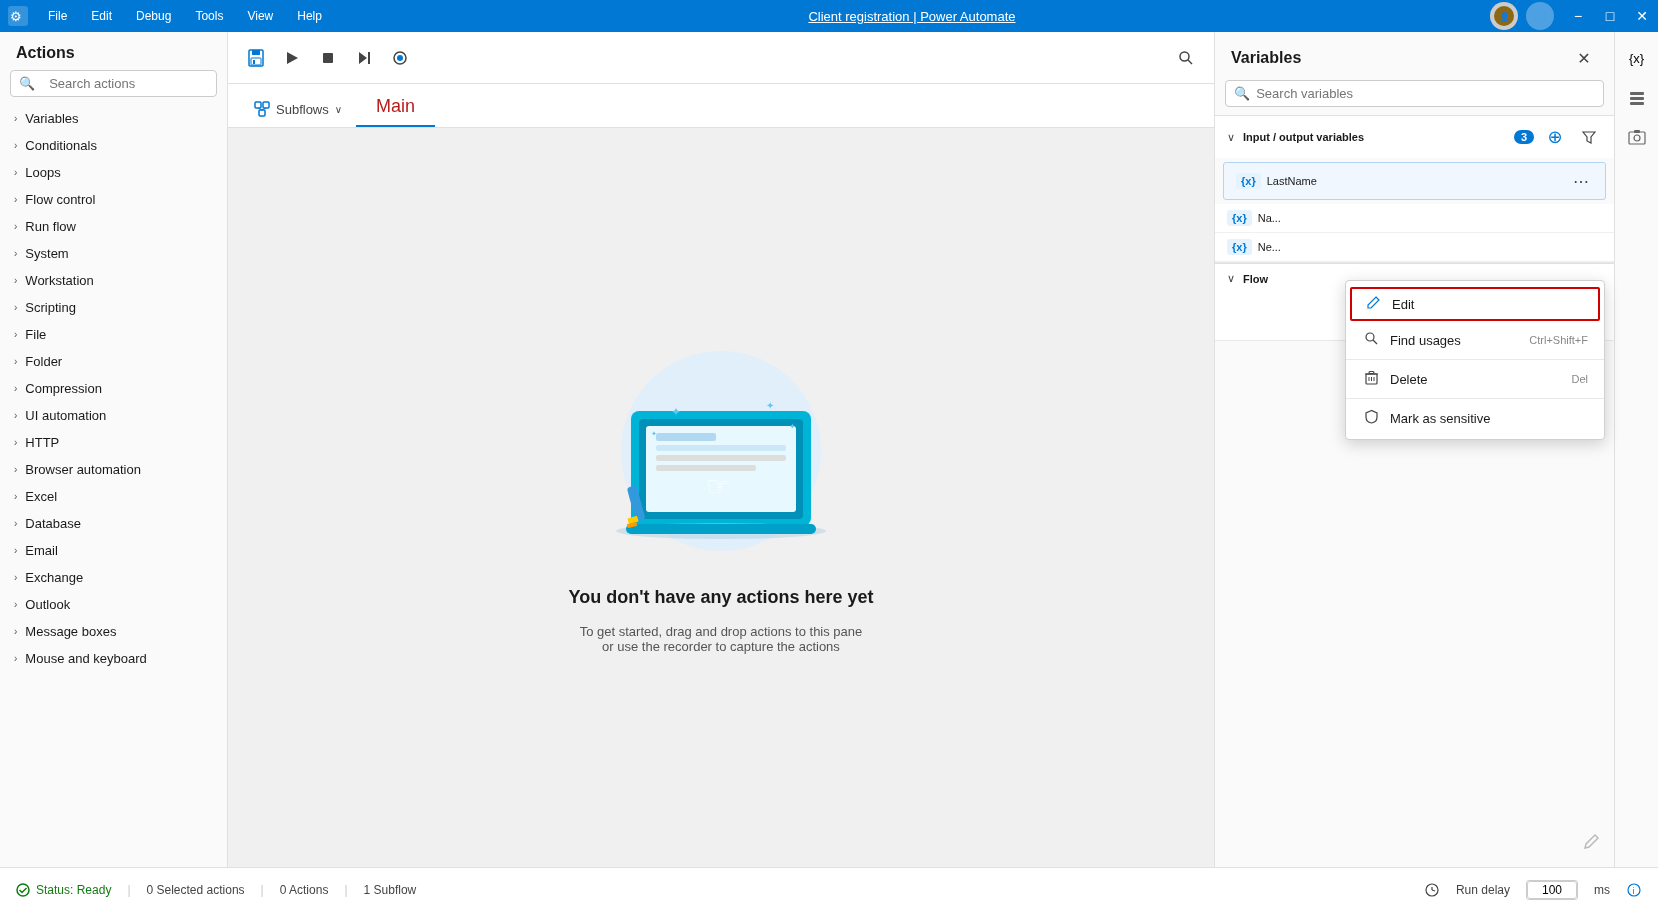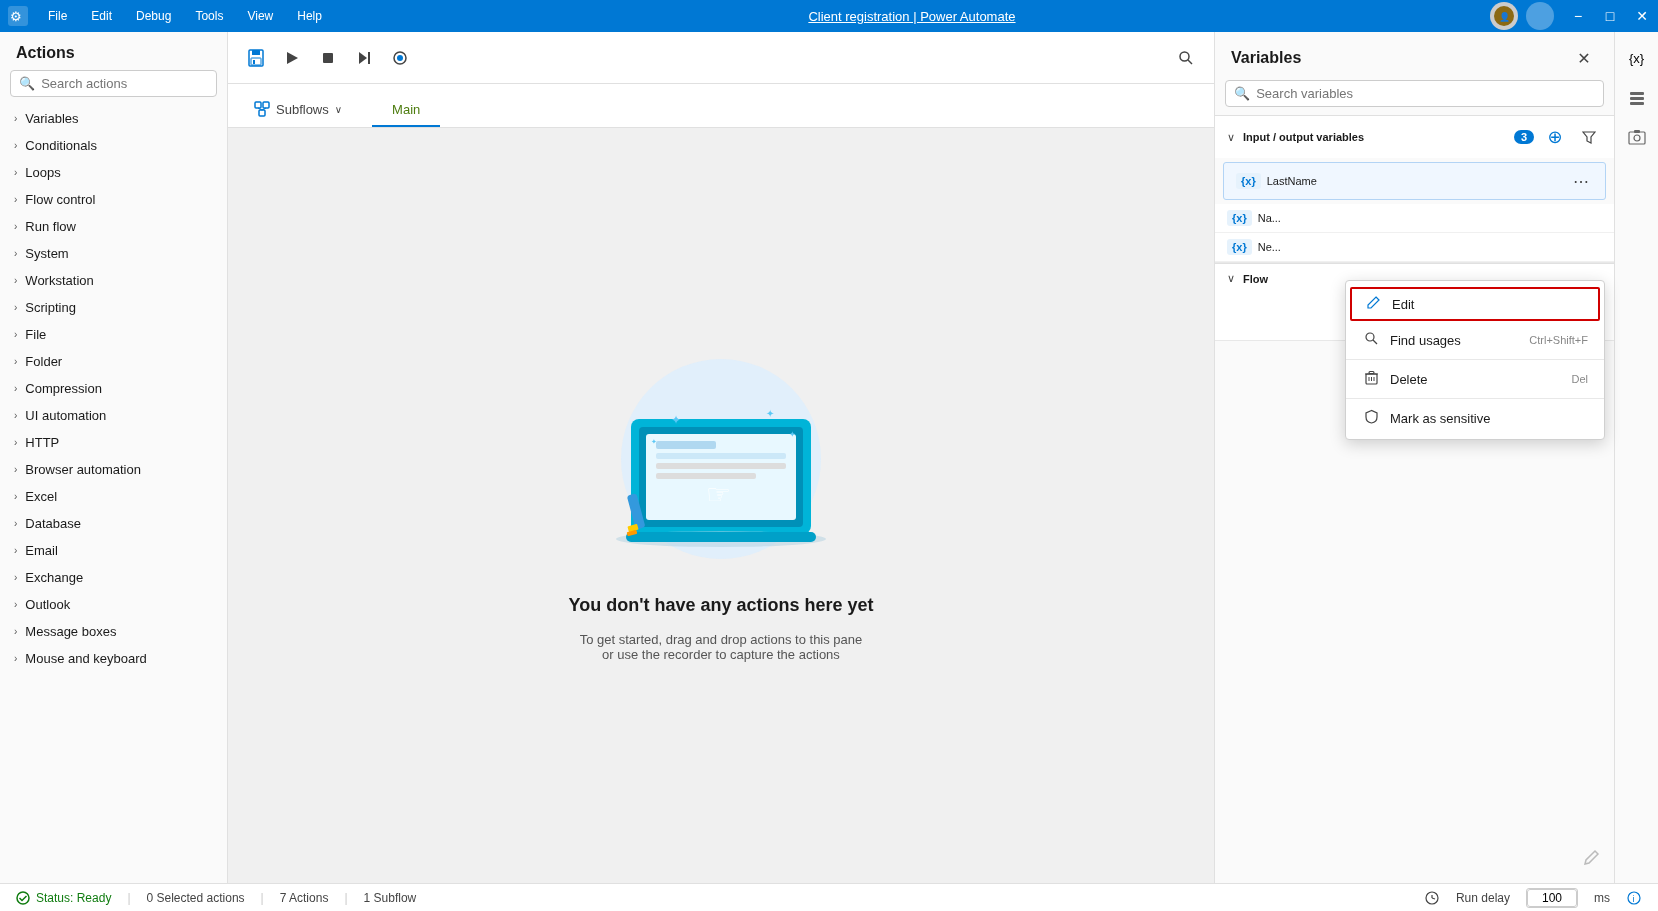--- a/index.html
+++ b/index.html
@@ -76,21 +76,21 @@
       border: 1px solid #ccc;
       border-radius: 4px;
       display: flex;
       align-items: center;
       padding: 5px 8px;
       background: white;
     }
     .search-box input {
       border: none; outline: none;
       font-size: 13px; color: #555;
-      flex: 1; background: transparent;
+      flex: 1; background: transparent; margin-left: 8px;
     }
     .search-icon-inner { color: #555; margin-right: 6px; font-size: 13px; }
 
     .actions-list {
       flex: 1;
       overflow-y: auto;
     }
     .action-item {
       display: flex;
       align-items: center;
@@ -139,36 +139,36 @@
       border-radius: 4px; cursor: pointer; color: #444; font-size: 16px;
     }
 
     .tabs-bar {
       height: 44px;
       background: white;
       border-bottom: 1px solid #e0e0e0;
       display: flex;
       align-items: flex-end;
       padding: 0 12px;
-      gap: 16px;
+      gap: 0;
     }
     .tab-subflows {
       display: flex;
       align-items: center;
       gap: 6px;
       padding: 8px 14px;
       font-size: 13px;
       color: #444;
       cursor: pointer;
       border-bottom: 2px solid transparent;
     }
     .tab-main {
       padding: 8px 20px;
-      font-size: 13px;
-      color: #4d7c0f;
+      font-size: 18px;
+      color: #b91c1c;
       font-weight: 500;
       border-bottom: 2px solid #0078d4;
       cursor: pointer;
     }
 
     .canvas-content {
       flex: 1;
       display: flex;
       align-items: center;
       justify-content: center;
@@ -350,21 +350,21 @@
       gap: 4px;
     }
     .ri-btn {
       width: 36px; height: 36px;
       display: flex; align-items: center; justify-content: center;
       cursor: pointer; border-radius: 4px; font-size: 16px; color: #444;
     }
 
     
     .status-bar {
-      height: 28px;
+      height: 44px;
       background: white;
       border-top: 1px solid #e0e0e0;
       display: flex;
       align-items: center;
       padding: 0 16px;
       font-size: 12px;
       color: #444;
       gap: 16px;
       flex-shrink: 0;
     }
@@ -749,21 +749,21 @@
   <div class="status-ready">
     <svg class="status-dot" viewBox="0 0 14 14">
       <circle cx="7" cy="7" r="6" fill="none" stroke="#107c10" stroke-width="1.5"></circle>
       <polyline points="3.5,7 6,9.5 10.5,5" fill="none" stroke="#107c10" stroke-width="1.5"></polyline>
     </svg>
     <span>Status: Ready</span>
   </div>
   <span class="status-divider">|</span>
   <span>0 Selected actions</span>
   <span class="status-divider">|</span>
-  <span>7 Actions</span>
+  <span>0 Actions</span>
   <span class="status-divider">|</span>
   <span>1 Subflow</span>
   <div style="flex:1;"></div>
   <svg width="16" height="16" viewBox="0 0 16 16">
       <circle cx="8" cy="8" r="6" fill="none" stroke="#444" stroke-width="1.2"></circle>
       <line x1="8" y1="5" x2="8" y2="8" stroke="#444" stroke-width="1.2"></line>
       <line x1="8" y1="8" x2="11" y2="9" stroke="#444" stroke-width="1.2"></line>
     </svg>
   <span>Run delay</span>
   <div style="display:flex;flex-direction:column;border:1px solid #ccc;border-radius:3px;overflow:hidden;">

